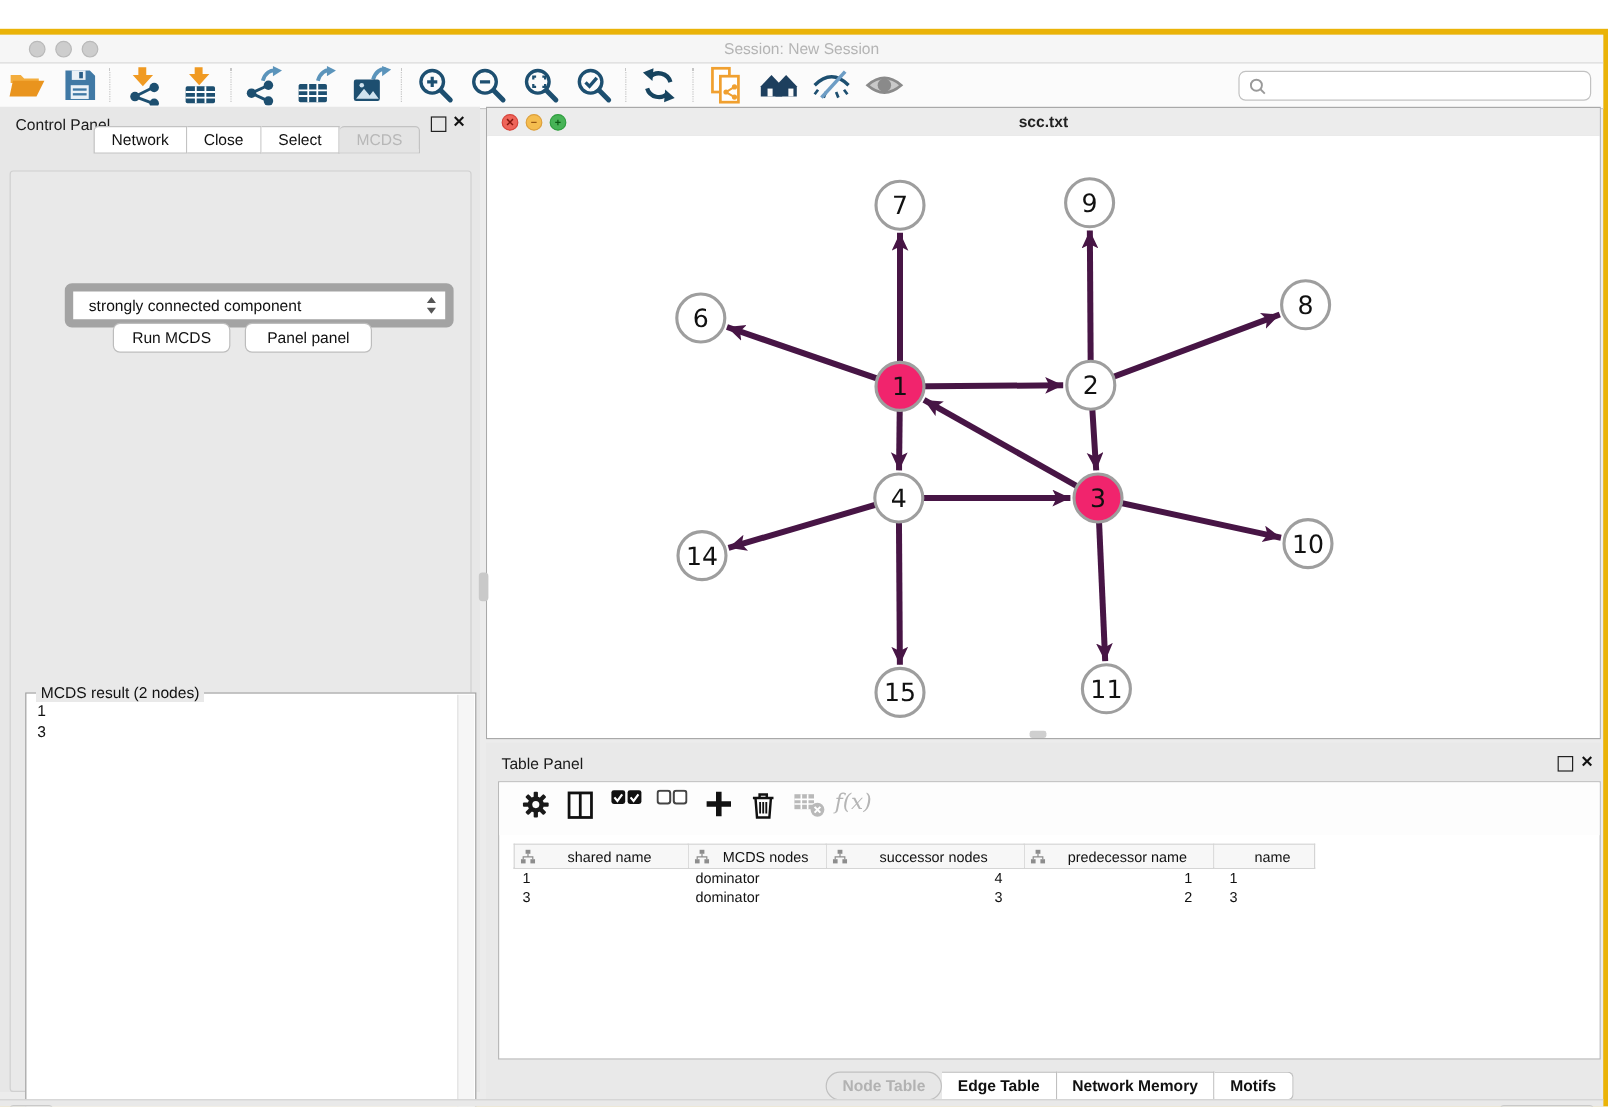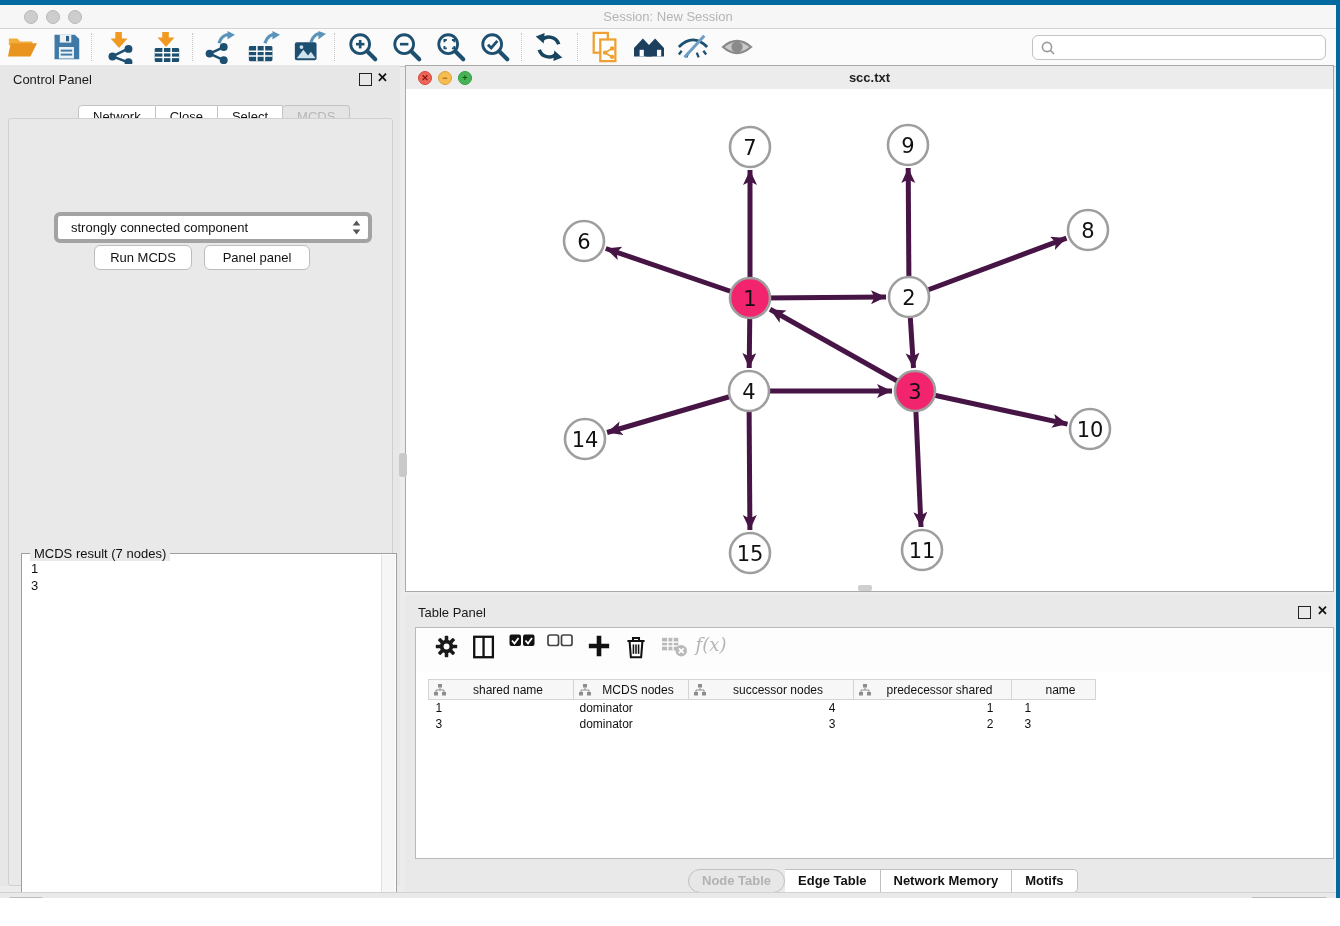--- a/index.html
+++ b/index.html
@@ -1,17 +1,17 @@
 <!DOCTYPE html>
 <html><head>
 <meta charset="utf-8">
 <style>
   html,body{margin:0;padding:0;}
-  .desktop{position:relative;width:1340px;height:898px;background:#0369a1;
-    font-family:"Liberation Sans",sans-serif;overflow:hidden;-webkit-font-smoothing:antialiased;}
+  .desktop{position:relative;width:1340px;height:898px;background:#eab308;
+    font-family:"Liberation Sans",sans-serif;overflow:hidden;margin-top:24px;-webkit-font-smoothing:antialiased;}
   .app{position:absolute;left:0;top:5px;width:1336px;height:919px;background:#ececec;}
 
   
   .titlebar{position:absolute;left:0;top:0;width:100%;height:23px;background:#f6f6f6;border-bottom:1px solid #d4d4d4;}
   .tl-gray{position:absolute;top:5px;width:12px;height:12px;border-radius:50%;background:#cdcdcd;border:1px solid #b9b9b9;}
   .app-title{position:absolute;left:0;right:0;top:4px;text-align:center;font-size:13px;color:#b4b4b4;}
 
   
   .toolbar{position:absolute;left:0;top:24px;width:100%;height:37px;background:#fbfbfb;border-bottom:1px solid #c9c9c9;}
   .tbtn{position:absolute;top:2px;width:44px;height:32px;display:flex;align-items:center;justify-content:center;cursor:default;}
@@ -19,27 +19,27 @@
   .searchbox{position:absolute;right:10px;top:6px;width:292px;height:23px;background:#fff;border:1px solid #c2c2c2;border-radius:6px;display:flex;align-items:center;}
   .searchbox input{border:none;outline:none;flex:1;font-size:12px;font-family:"Liberation Sans",sans-serif;background:transparent;}
   .search-mag{margin:0 4px 0 7px;}
 
   
   .control-panel{position:absolute;left:0;top:60px;width:400px;height:821px;background:#e7e7e7;}
   .panel-head{position:absolute;left:0;top:0;width:100%;height:28px;}
   .panel-title{position:absolute;left:13px;top:7px;font-size:13px;color:#1a1a1a;}
   .winbtn-float{position:absolute;width:11px;height:11px;border:1.6px solid #222;top:8px;background:transparent;}
   .winbtn-close{position:absolute;top:5px;font-size:13px;font-weight:bold;color:#111;line-height:16px;}
-  .cp-tabs{position:absolute;top:40px;left:78px;height:21px;display:flex;}
+  .cp-tabs{position:absolute;top:16px;left:78px;height:21px;display:flex;}
   .tab{border:1px solid #c3c3c3;border-left-width:0;background:#fff;color:#111;font-size:13px;padding:3px 14px 0 14px;height:18px;}
   .tab.first{border-left-width:1px;border-top-left-radius:4px;}
   .tab.sel{background:#e4e4e4;color:#b7b7b7;border-top-right-radius:4px;border-top-left-radius:4px;}
   .cp-body{position:absolute;left:8px;top:53px;width:383px;height:766px;background:#e9e9e9;border:1px solid #d0d0d0;border-radius:3px;}
   .opt-label{position:absolute;left:0;width:100%;top:74px;text-align:center;font-size:13px;color:#111;}
-  .dropdown{position:absolute;left:45px;top:93px;width:310px;height:23px;background:#fff;border:4px solid #a3a3a3;border-radius:6px;font-size:13px;color:#111;display:flex;align-items:center;padding:0;}
+  .dropdown{position:absolute;left:45px;top:93px;width:310px;height:23px;background:#fff;border:7px solid #a3a3a3;border-radius:6px;font-size:13px;color:#111;display:flex;align-items:center;padding:0;}
   .dropdown .dd-text{margin-left:13px;flex:1;}
   .dd-arrows{margin-right:7px;}
   .btn{position:absolute;top:126px;height:23px;background:#fff;border:1px solid #bdbdbd;border-radius:6px;font-size:13px;color:#111;display:flex;align-items:center;justify-content:center;}
   .groupbox{position:absolute;left:12px;top:434px;width:374px;height:374px;border:1px solid #9f9f9f;background:#fff;}
   .groupbox-legend{position:absolute;left:8px;top:-8px;background:#e9e9e9;padding:0 4px;font-size:13px;color:#111;}
   .result-text{position:absolute;left:0;top:4px;right:15px;bottom:0;padding:2px 0 0 9px;font-size:13px;line-height:17px;color:#111;white-space:pre;overflow:hidden;}
   .result-scroll{position:absolute;right:1px;top:1px;bottom:1px;width:13px;background:#f6f6f6;border-left:1px solid #e2e2e2;}
 
   
   .net-window{position:absolute;left:405px;top:60px;width:929px;height:527px;background:#fff;border:1px solid #a9a9a9;box-sizing:border-box;}
@@ -265,21 +265,21 @@
       <div class="dropdown">
         <span class="dd-text">strongly connected component</span>
         <svg class="dd-arrows" width="9" height="15" viewBox="0 0 9 15">
           <path d="M4.5 0.5l3.8 5H0.7z" fill="#555"></path>
               <path d="M4.5 14.5l3.8-5H0.7z" fill="#555"></path>
         </svg>
       </div>
       <div class="btn" style="left:85px;width:96px">Run MCDS</div>
       <div class="btn" style="left:195px;width:104px">Panel panel</div>
       <div class="groupbox">
-        <span class="groupbox-legend">MCDS result (7 nodes)</span>
+        <span class="groupbox-legend">MCDS result (2 nodes)</span>
         <div class="result-text">1
 3</div>
         <div class="result-scroll"></div>
       </div>
     </div>
   </div>
 
   <div class="net-window">
     <div class="net-titlebar">
       <div class="tl tl-red" style="left:12px">✕</div>
@@ -470,21 +470,21 @@
                   </svg>
               <span>successor nodes</span>
             </th>
             <th>
               <svg class="hicon" width="12" height="12" viewBox="0 0 12 12">
                     <rect x="4" y="0" width="4" height="3.5" fill="#8d8d8d"></rect>
                     <rect x="0" y="8" width="4" height="3.5" fill="#8d8d8d"></rect>
                     <rect x="8" y="8" width="4" height="3.5" fill="#8d8d8d"></rect>
                     <path d="M6 3.5V6M2 8V6h8v2" stroke="#8d8d8d" fill="none"></path>
                   </svg>
-              <span>predecessor shared</span>
+              <span>predecessor name</span>
             </th>
             <th>
               <span>name</span>
             </th>
           </tr>
         </thead>
         <tbody>
               <tr>
                 <td class="c0">1</td>
                 <td class="c1">dominator</td>

